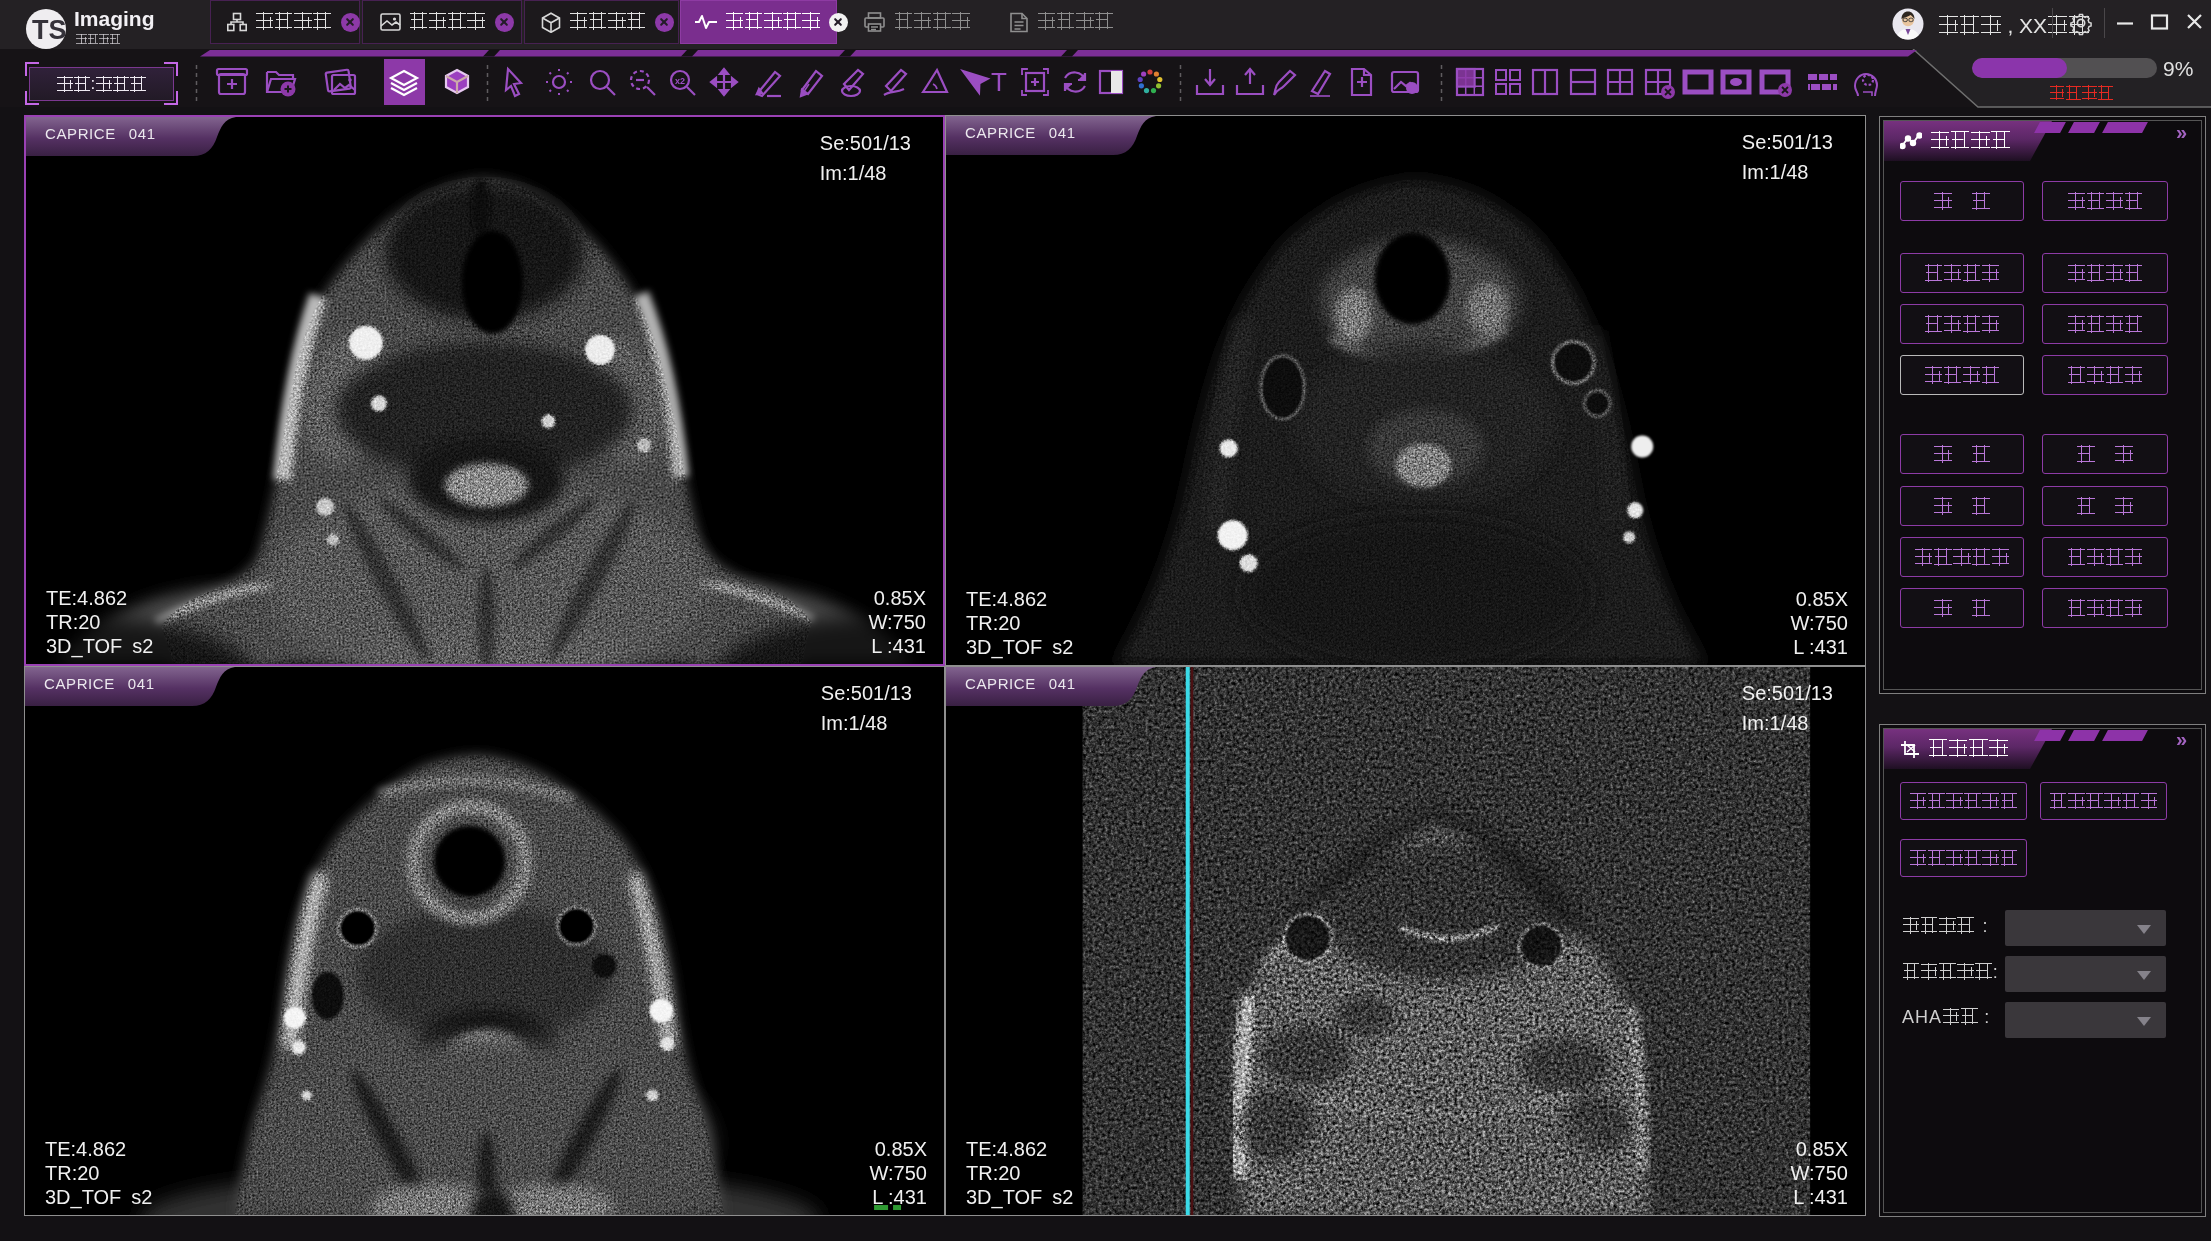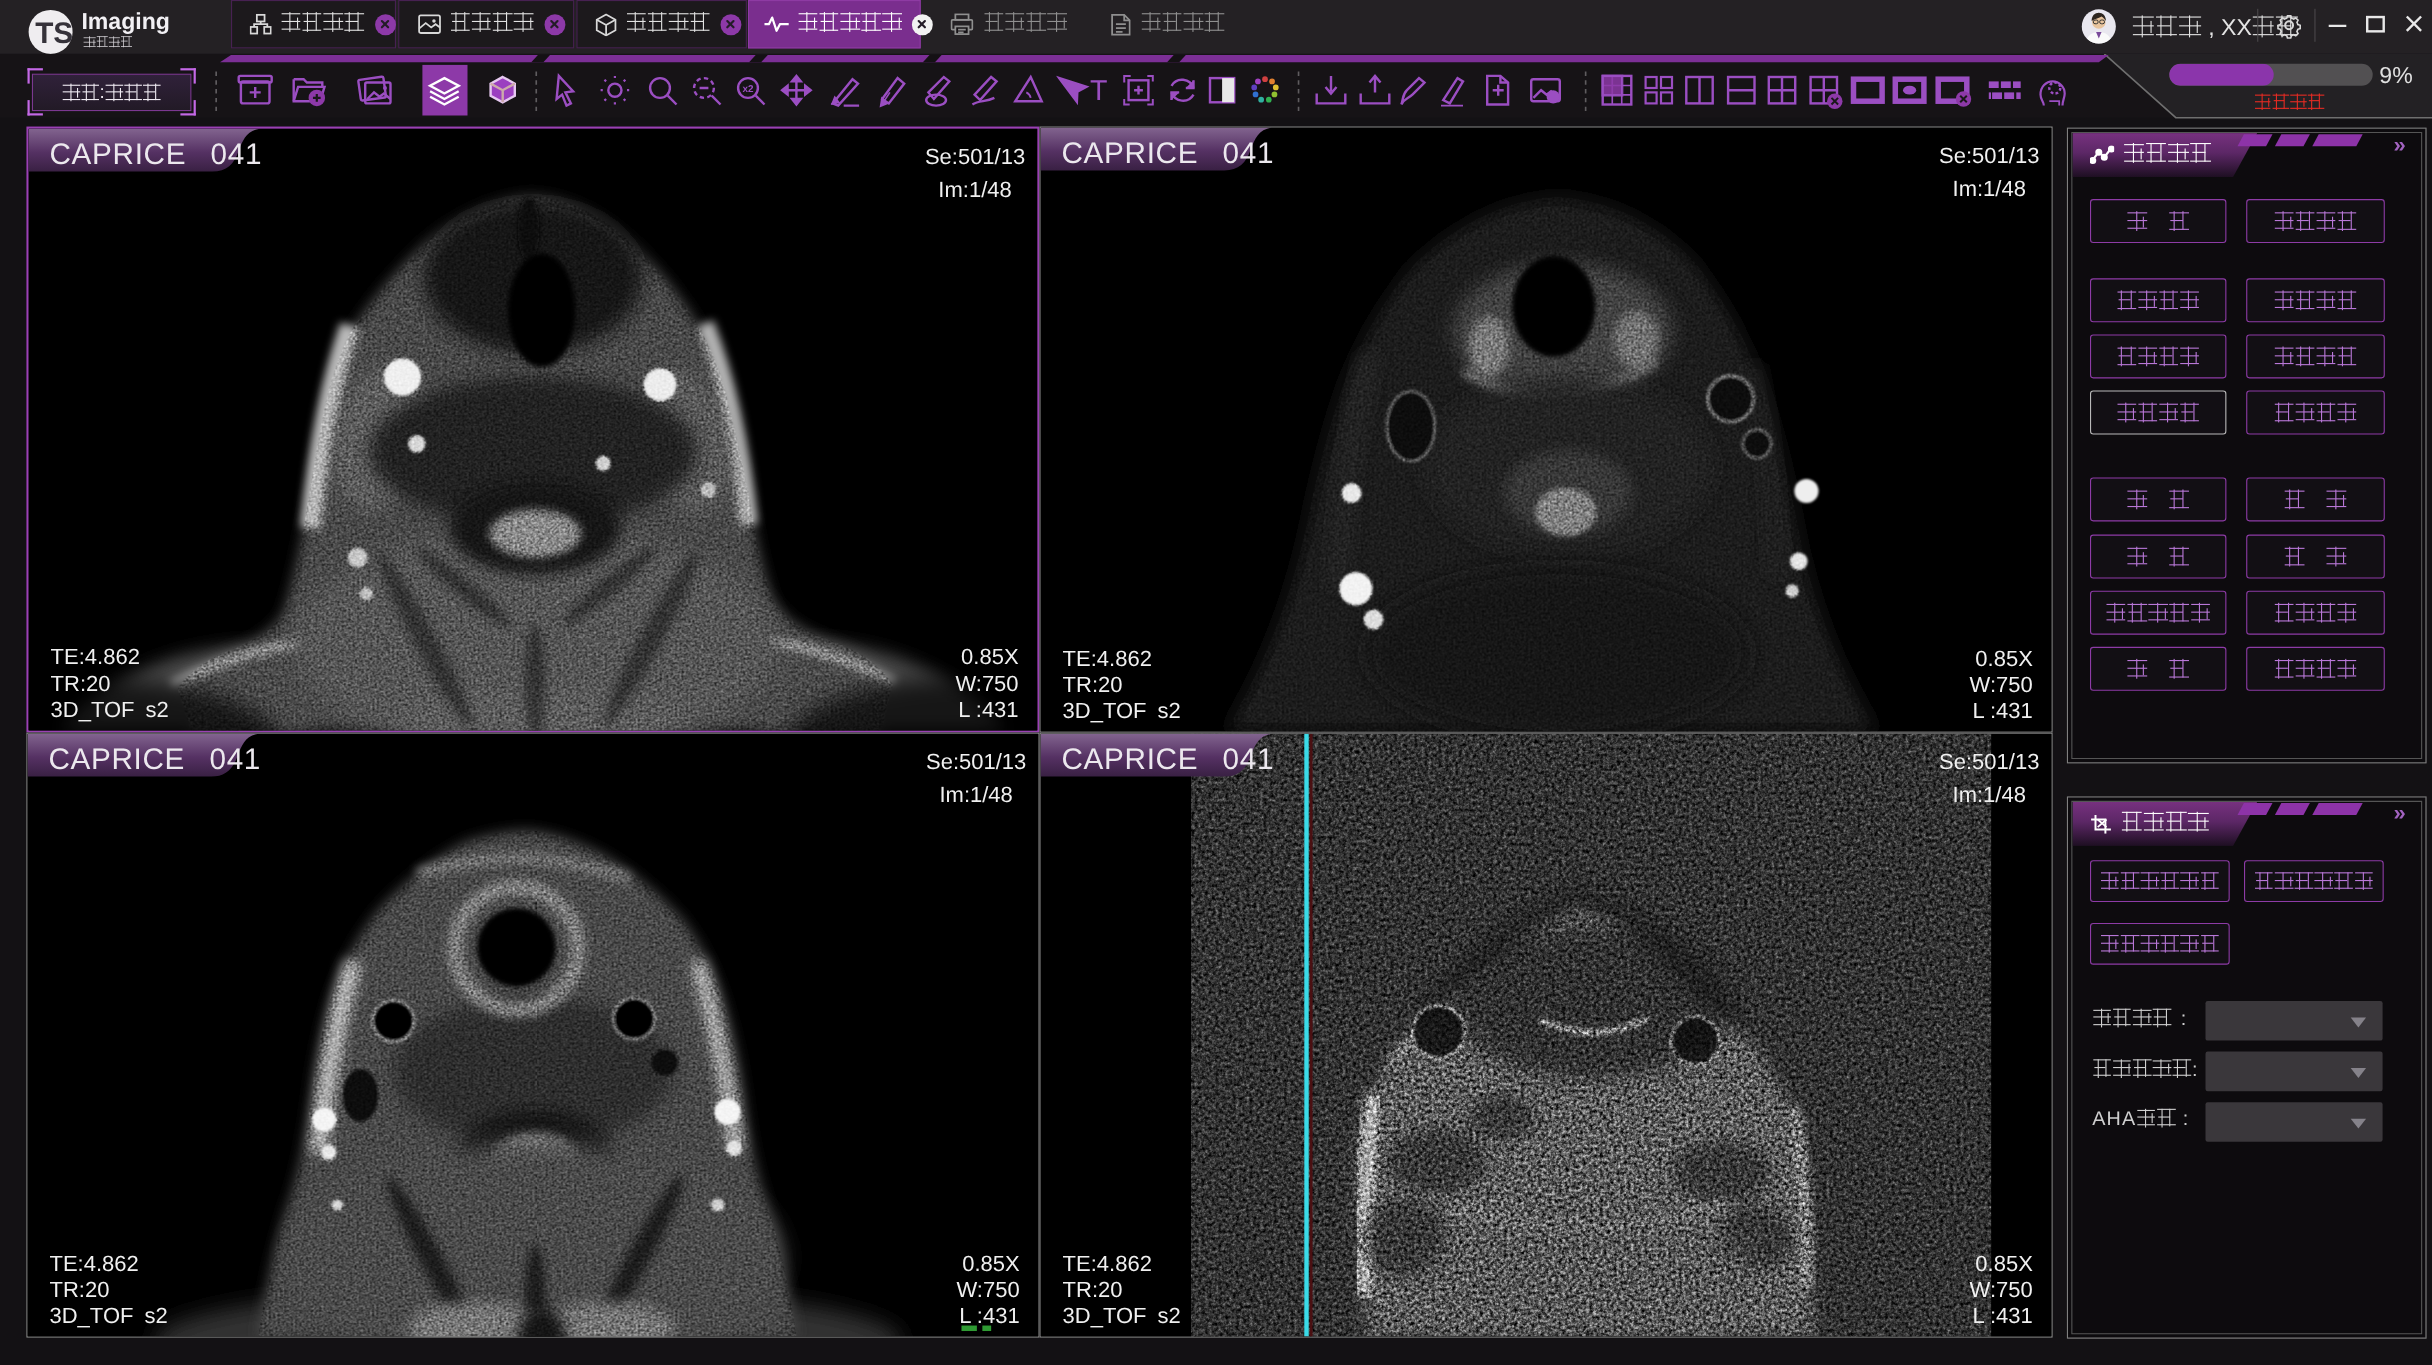--- a/index.html
+++ b/index.html
@@ -26,23 +26,23 @@
 #patbox .inner{position:absolute;left:4px;top:5px;right:4px;bottom:4px;background:linear-gradient(180deg,#30213a,#221a26);border:1px solid #7b3890;display:flex;align-items:center;justify-content:center;font-size:17px;color:#efeaf2}
 .br{position:absolute;width:14px;height:14px;border:2.5px solid #c468e6}
 
 #ptxt{font-size:21px;color:#e0e0e0}
 #perr{font-size:16px;color:#e52a22;letter-spacing:1px}
 
 .quad{position:absolute;background:#000}
 .q1{border:2px solid #9a41b4}
 .qg{border:1px solid #8f8f8f}
 .quad svg.mri{position:absolute;left:0;top:0;width:100%;height:100%}
-.cap{position:absolute;left:19px;top:8px;font-size:27px;letter-spacing:0.6px;color:#ece8ee;white-space:pre}
+.cap{position:absolute;left:19px;top:8px;font-size:15px;letter-spacing:0.6px;color:#ece8ee;white-space:pre}
 .otx{position:absolute;font-size:20px;color:#f0f0f0;line-height:24px;white-space:pre}
-.otr{right:11px;top:11px;text-align:center;line-height:30px}
+.otr{right:32px;top:11px;text-align:left;line-height:30px}
 .obl{left:20px;bottom:6px}
 .obr{right:17px;bottom:6px;text-align:right}
 
 .panel{position:absolute;left:1879px;width:327px;background:#0d0b0e;border:1px solid #7f7f7f;box-shadow:inset 0 0 0 3px #0d0b0e,inset 0 0 0 4px #555}
 .phead{position:absolute;left:4px;top:4px;height:40px;display:flex;align-items:center;color:#fff;font-size:20px;
 background:linear-gradient(180deg,#77317f 0%,#5c2766 45%,#1e0f22 100%);clip-path:polygon(0 0,168px 0,146px 100%,0 100%);width:200px;padding-left:16px;gap:8px}
 .decor{position:absolute;top:5px;display:flex;gap:8px}
 .decor b{display:block;height:11px;background:#8d33a8;transform:skewX(-28deg)}
 .chev{position:absolute;color:#a263c0;font-size:20px;font-weight:bold}
 .pbtn{position:absolute;height:40px;border:1px solid #8d3ba6;border-radius:3px;color:#b977d8;font-size:19px;display:flex;align-items:center;justify-content:center;background:#120f14}

